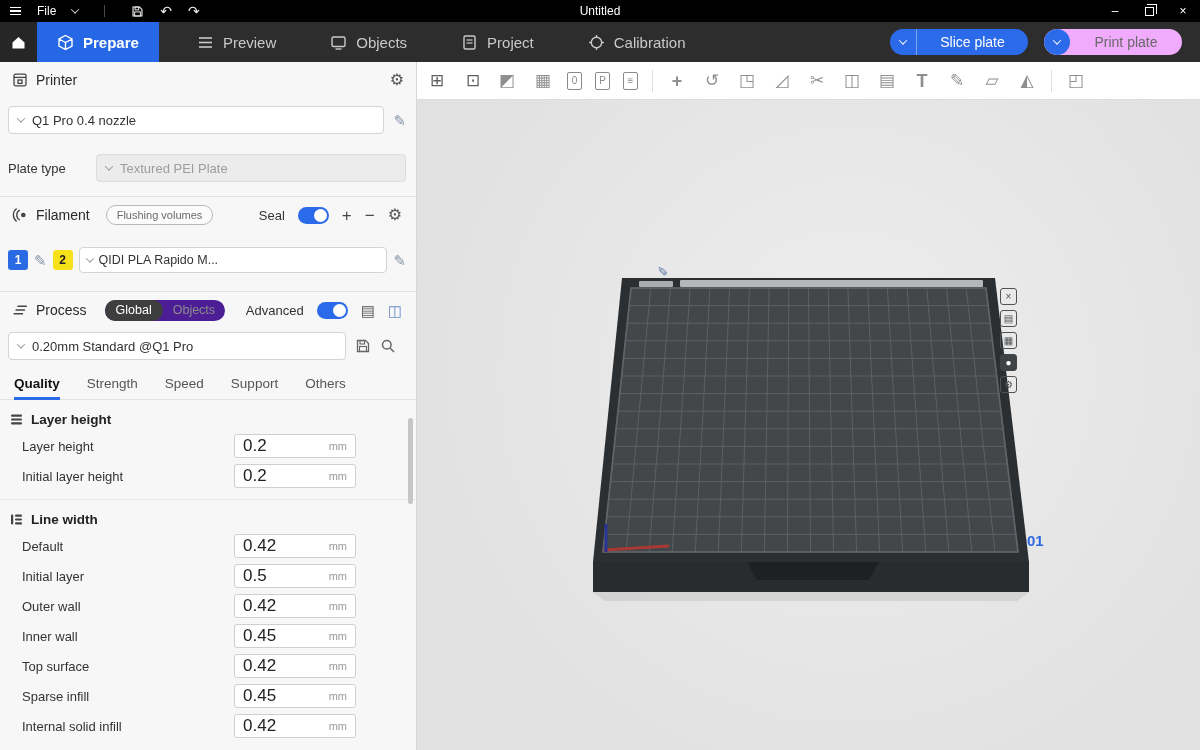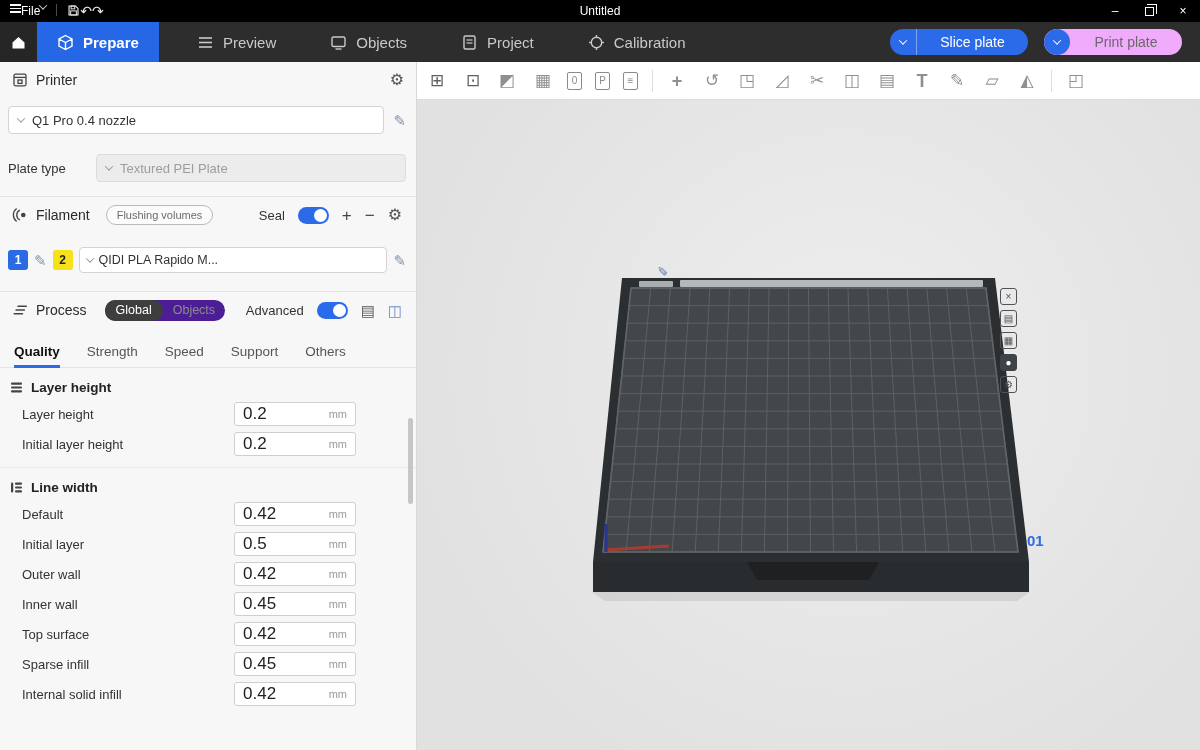--- a/index.html
+++ b/index.html
@@ -2,21 +2,21 @@
 <html><head>
 <meta charset="utf-8">
 <style>
   *{margin:0;padding:0;box-sizing:border-box}
   html,body{width:1200px;height:750px;overflow:hidden}
   body{font-family:"Liberation Sans",sans-serif;background:#e6e6e6;color:#333}
   .chev{display:inline-block;width:6px;height:6px;border-right:1.5px solid currentColor;border-bottom:1.5px solid currentColor;transform:rotate(45deg) translate(-1px,-1px)}
 
   
   .titlebar{height:22px;background:#000;color:#fff;display:flex;align-items:center;position:relative;font-size:12px}
-  .tb-left{display:flex;align-items:flex-start;gap:0;padding-left:10px}
+  .tb-left{display:flex;align-items:center;gap:16px;padding-left:10px}
   .burger{display:inline-flex;flex-direction:column;gap:2px}
   .burger i{width:11px;height:1.5px;background:#fff}
   .tb-menu{color:#fff}
   .tb-chev{color:#cfcfcf}
   .tb-sep{width:1px;height:12px;background:#4a4a4a;margin:0 10px}
   .tb-ic{color:#eee;font-size:14px;line-height:1;cursor:default}
   .tb-title{position:absolute;left:50%;transform:translateX(-50%);color:#fff}
   .tb-right{margin-left:auto;display:flex;align-items:center}
   .win-btn{width:34px;height:22px;display:flex;align-items:center;justify-content:center;color:#fff;font-size:12px}
   .win-restore{position:relative;width:9px;height:9px;border:1px solid #fff}
@@ -274,20 +274,35 @@
         <span class="seg-on">Global</span>
         <span class="seg-off">Objects</span>
       </div>
       <div class="push-right">
         <span class="adv-lbl">Advanced</span>
         <span class="toggle"></span>
         <span class="mini-ic">▤</span>
         <span class="mini-ic blue">◫</span>
       </div>
     </div>
+    <div class="combo-row" style="margin-top:4px">
+      <div class="combo" style="max-width:338px">
+        <span class="chev"></span>
+        <span class="combo-text">0.20mm Standard @Q1 Pro</span>
+      </div>
+      <svg class="tool-ic" width="16" height="16" viewBox="0 0 16 16">
+        <path d="M2.5 2.5 h8 l3 3 v8 h-11 z" fill="none" stroke="currentColor" stroke-width="1.3"></path>
+        <rect x="5" y="2.5" width="4.5" height="3.5" fill="none" stroke="currentColor" stroke-width="1.1"></rect>
+        <rect x="4.5" y="8.5" width="7" height="5" fill="none" stroke="currentColor" stroke-width="1.1"></rect>
+      </svg>
+      <svg class="tool-ic" width="16" height="16" viewBox="0 0 16 16">
+        <circle cx="6.8" cy="6.8" r="4.3" fill="none" stroke="currentColor" stroke-width="1.5"></circle>
+        <line x1="10.2" y1="10.2" x2="14" y2="14" stroke="currentColor" stroke-width="1.5"></line>
+      </svg>
+    </div>
 
     <div class="ptabs">
       <span class="ptab active">Quality</span>
       <span class="ptab">Strength</span>
       <span class="ptab">Speed</span>
       <span class="ptab">Support</span>
       <span class="ptab">Others</span>
     </div>
 
     <div class="group-head">

